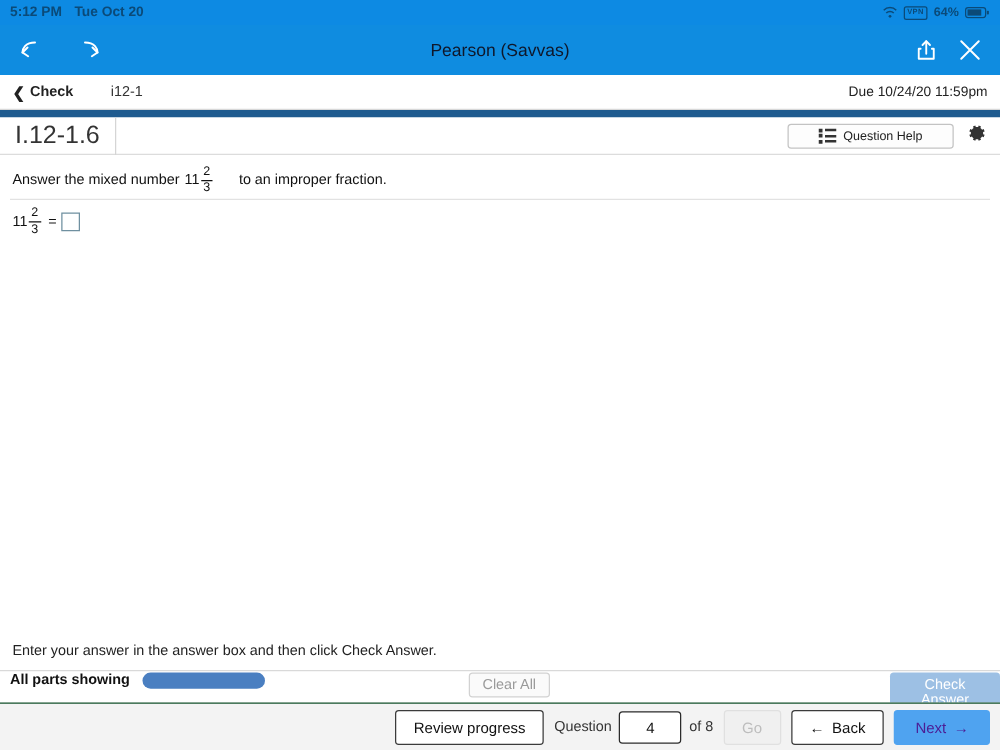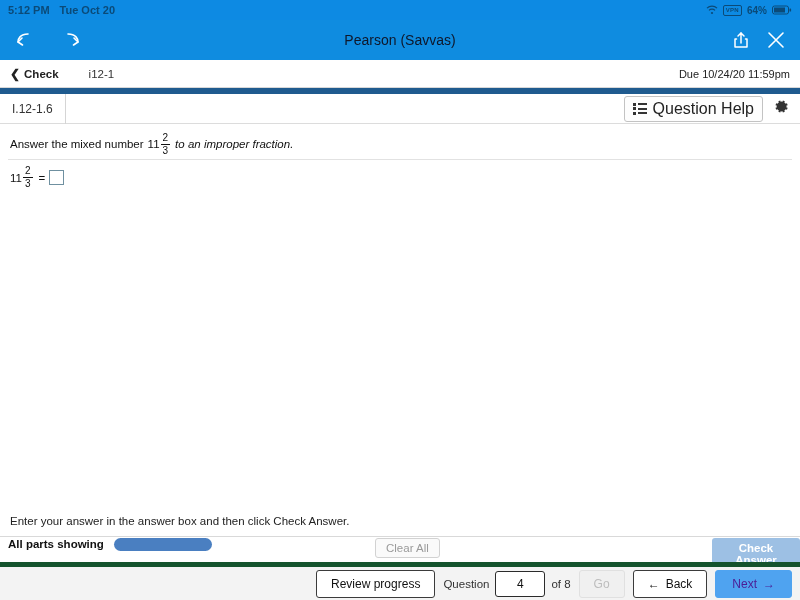--- a/index.html
+++ b/index.html
@@ -68,29 +68,29 @@
     background: #1f5b8f;
   }
 
   
   .qtitle-row {
     position: absolute; top: 94px; left: 0; width: 800px; height: 30px;
     background: #ffffff; display: flex; align-items: center;
     border-bottom: 1px solid #dcdcdc;
   }
   .qtitle {
-    font-size: 12px; color: #333; padding: 0 12px;
+    font-size: 20px; color: #333; padding: 0 12px;
     border-right: 1px solid #d5d5d5; height: 30px;
     display: flex; align-items: center;
   }
   .qtitle-right { margin-left: auto; display: flex; align-items: center; gap: 10px; padding-right: 10px; }
   .help-btn {
-    display: flex; align-items: center; gap: 6px;
+    display: flex; align-items: flex-end; gap: 6px;
     border: 1px solid #c3c3c3; border-radius: 3px;
-    background: #fdfdfd; padding: 3px 8px; font-size: 16px; color: #222;
+    background: #fdfdfd; padding: 3px 24px; font-size: 10px; color: #222;
     cursor: pointer;
   }
   .list-icon { display: flex; flex-direction: column; gap: 1.5px; }
   .list-icon i { display: flex; align-items: center; gap: 2px; }
   .list-icon i::before { content: ""; width: 3px; height: 3px; background: #333; display: block; }
   .list-icon i::after { content: ""; width: 9px; height: 2px; background: #333; display: block; }
   .gear-icon { cursor: pointer; }
 
   
   .q-body {
@@ -143,27 +143,27 @@
     background: #4a7fc1;
   }
   .clear-all-btn {
     position: absolute; left: 375px; top: 538px;
     border: 1px solid #d2d2d2; border-radius: 3px; background: #fafafa;
     padding: 3px 10px; font-size: 11.5px; color: #9a9a9a; cursor: pointer;
   }
   .check-answer-btn {
     position: absolute; left: 712px; top: 538px;
     background: #9dc0e4; border: none; border-radius: 3px;
-    padding: 4px 9px; font-size: 11.5px; color: #ffffff; cursor: pointer; font-weight: bold;
+    padding: 4px 9px; font-size: 11.5px; color: #ffffff; cursor: pointer;
   }
 
   
   .bottom-nav {
     position: absolute; top: 562px; left: 0; width: 800px; height: 38px;
-    background: #f3f3f3; border-top: 5px solid #14532d;
+    background: #f3f3f3; border-top: 1px solid #14532d;
     display: flex; align-items: center; justify-content: flex-end;
     gap: 8px; padding: 0 8px;
   }
   .nav-btn {
     background: #ffffff; border: 1px solid #3b3b3b; border-radius: 3px;
     font-size: 12px; color: #111; padding: 6px 14px; cursor: pointer;
     display: flex; align-items: center; gap: 6px; font-weight: normal;
   }
   .question-group { display: flex; align-items: center; gap: 6px; font-size: 11.5px; color: #333; }
   .q-input {
@@ -276,21 +276,21 @@
 
   <div class="q-body">
     <div class="q-prompt">
       <span>Answer the mixed number</span>
       <span class="whole" style="margin-left:4px;">11</span>
       <span class="frac">
         <span class="num">2</span>
         <span class="bar"></span>
         <span class="den">3</span>
       </span>
-      <span style="margin-left:4px;font-style:italic;">to an improper fraction.</span>
+      <span style="margin-left:20px;">to an improper fraction.</span>
     </div>
   </div>
 
   <div class="divider-light"></div>
 
   <div class="answer-row">
     <span class="whole">11</span>
     <span class="frac">
       <span class="num">2</span>
       <span class="bar"></span>

